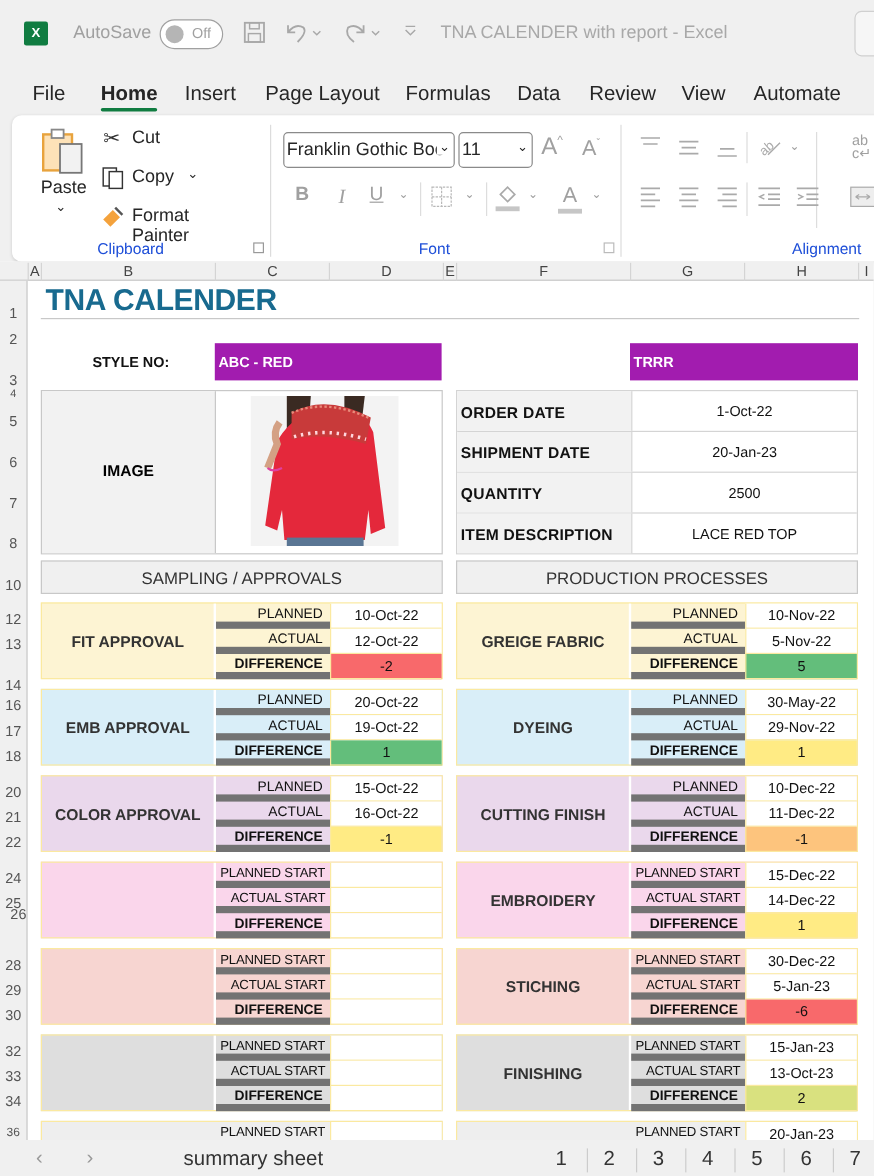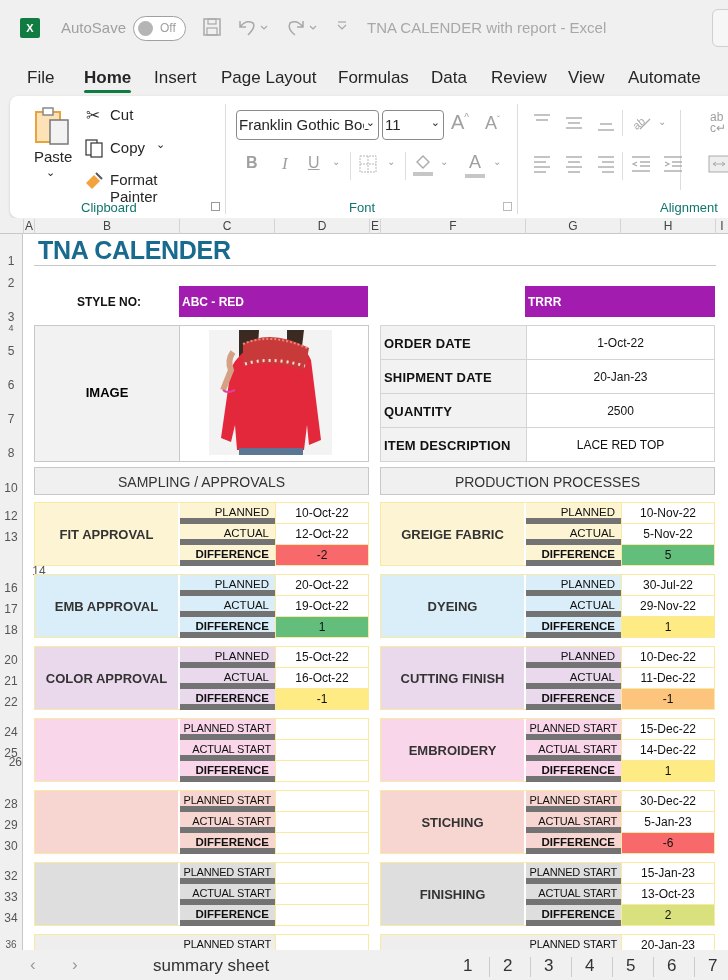--- a/index.html
+++ b/index.html
@@ -16,21 +16,21 @@
   .search-stub { position: absolute; left: 712px; top: 9px; width: 30px; height: 38px; border: 1px solid #d0d0d0; border-radius: 6px; background: #f6f6f6; }
 
   .menubar { position: absolute; left: 0; top: 58px; width: 728px; height: 38px; }
   .menu-item { position: absolute; top: 10px; font-size: 17px; color: #262626; }
   .menu-item.active { font-weight: bold; }
   .menu-underline { position: absolute; left: 84px; top: 32px; width: 47px; height: 3px; background: #107c41; border-radius: 2px; }
 
   .ribbon { position: absolute; left: 10px; top: 96px; width: 740px; height: 122px; background: #fff; border-radius: 8px; box-shadow: 0 1px 3px rgba(0,0,0,0.15); }
   .rb { position: absolute; font-size: 15px; color: #262626; }
   .rb-dim { color: #a0a0a0; }
-  .group-label { position: absolute; top: 104px; font-size: 13px; color: #0f766e; }
+  .group-label { position: absolute; top: 104px; font-size: 13px; color: #1d4ed8; }
   .group-sep { position: absolute; top: 8px; width: 1px; height: 110px; background: #dcdcdc; }
   .launcher { position: absolute; top: 106px; width: 9px; height: 9px; border: 1px solid #999; font-size: 0; }
   .font-box { position: absolute; top: 14px; height: 30px; border: 1px solid #8a8a8a; border-radius: 4px; font-size: 15px; color: #262626; padding: 5px 0 0 2px; background: #fff; overflow: hidden; white-space: nowrap; }
   .font-box .dd { position: absolute; right: 3px; top: 5px; font-size: 11px; }
 
   .grid-area { position: absolute; left: 0; top: 218px; width: 728px; height: 732px; background: #fff; }
   .col-hdr { position: absolute; left: 0; top: 0; width: 728px; height: 16px; background: #f0f0f0; border-bottom: 1px solid #c8c8c8; }
   .col-hdr span { position: absolute; top: 1px; font-size: 12px; color: #444; text-align: center; border-left: 1px solid #d4d4d4; height: 15px; }
   .row-hdr { position: absolute; left: 0; top: 16px; width: 23px; height: 716px; background: #f0f0f0; border-right: 1px solid #c8c8c8; }
   .row-hdr span { position: absolute; left: 0; width: 22px; text-align: center; font-size: 12px; color: #555; }
@@ -266,21 +266,21 @@
     <span style="top:42px;">2</span>
     <span style="top:76px;">3</span>
     <span style="top:89px;font-size:9px;">4</span>
     <span style="top:110px;">5</span>
     <span style="top:144px;">6</span>
     <span style="top:178px;">7</span>
     <span style="top:212px;">8</span>
     <span style="top:247px;">10</span>
     <span style="top:275px;">12</span>
     <span style="top:296px;">13</span>
-    <span style="top:330px;margin-left:28px;">14</span>
+    <span style="top:330px;">14</span>
     <span style="top:347px;">16</span>
     <span style="top:368px;">17</span>
     <span style="top:389px;">18</span>
     <span style="top:419px;">20</span>
     <span style="top:440px;">21</span>
     <span style="top:461px;">22</span>
     <span style="top:491px;">24</span>
     <span style="top:512px;">25</span>
     <span style="top:521px;text-align:right;">26</span>
     <span style="top:563px;">28</span>
@@ -406,21 +406,21 @@
     <div class="sub bold" style="top:42px;">DIFFERENCE</div>
     <div class="val" style="top:0;">10-Nov-22</div>
     <div class="val" style="top:21px;">5-Nov-22</div>
     <div class="val" style="top:42px;background:#63be7b;">5</div>
   </div>
   <div class="block" style="left:380px;top:356px;background:#d9eef8;">
     <div class="name">DYEING</div>
     <div class="sub" style="top:0;">PLANNED</div>
     <div class="sub" style="top:21px;">ACTUAL</div>
     <div class="sub bold" style="top:42px;">DIFFERENCE</div>
-    <div class="val" style="top:0;">30-Jul-22</div>
+    <div class="val" style="top:0;">30-May-22</div>
     <div class="val" style="top:21px;">29-Nov-22</div>
     <div class="val" style="top:42px;background:#ffeb84;">1</div>
   </div>
   <div class="block" style="left:380px;top:428px;background:#ead8ec;">
     <div class="name">CUTTING FINISH</div>
     <div class="sub" style="top:0;">PLANNED</div>
     <div class="sub" style="top:21px;">ACTUAL</div>
     <div class="sub bold" style="top:42px;">DIFFERENCE</div>
     <div class="val" style="top:0;">10-Dec-22</div>
     <div class="val" style="top:21px;">11-Dec-22</div>

